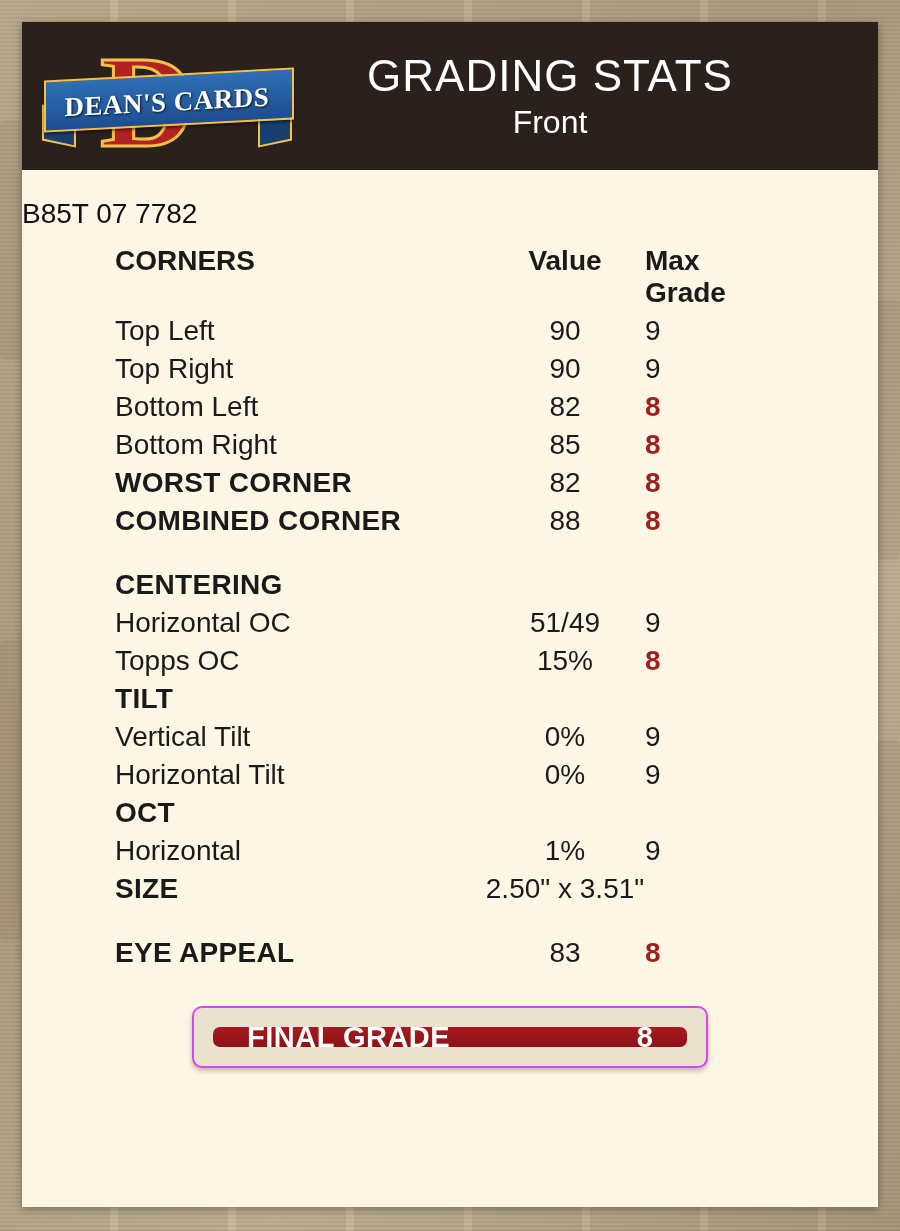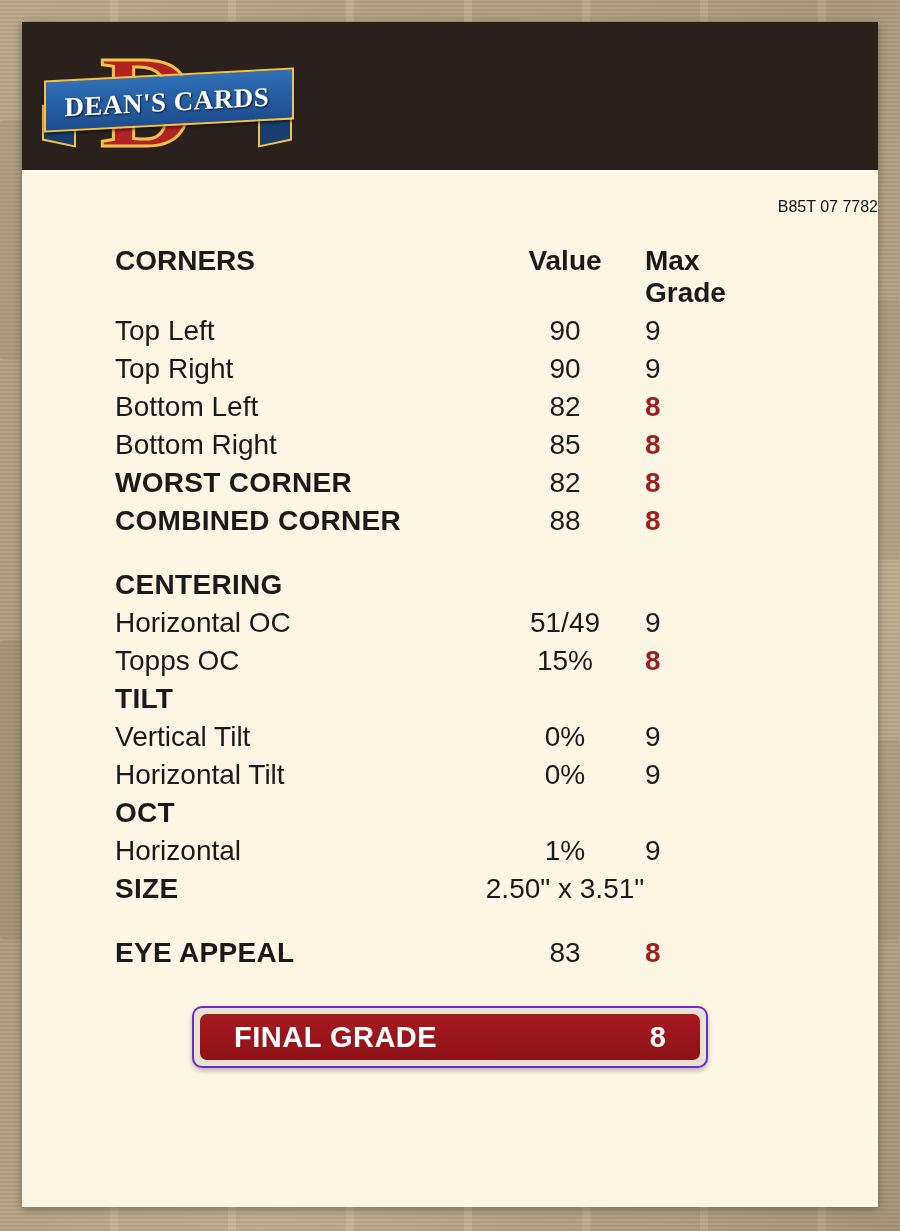--- a/index.html
+++ b/index.html
@@ -126,24 +126,24 @@
     padding: 28px 0 0 0;
   }
   .card-title {
     text-align: center;
     font-size: 25px;
     font-weight: bold;
     color: #111111;
     margin-bottom: 8px;
   }
   .card-sub {
-    text-align: right;
-    font-size: 16px;
+    text-align: left;
+    font-size: 28px;
     color: #111111;
-    margin-bottom: 26px;
+    margin-bottom: 12px;
   }
 
   table.stats {
     margin: 0 auto;
     border-collapse: collapse;
     width: 670px;
     color: #1a1a1a;
   }
   table.stats td {
     font-size: 28px;
@@ -161,24 +161,24 @@
   .grade-high { color: #1a1a1a; }
   .spacer td { height: 20px; padding: 0; }
   .size-value { text-align: center; }
 
   
   .final-wrap {
     margin: 34px auto 0 auto;
     width: 516px;
     height: 62px;
     background: #e9e2cf;
-    border: 2px solid #6d28d9;
+    border: 2px solid #d946ef;
     border-radius: 10px;
     box-shadow: 0 3px 5px rgba(0,0,0,0.25);
-    padding: 6px;
+    padding: 19px;
     box-sizing: border-box;
   }
   .final-bar {
     width: 100%;
     height: 100%;
     background: linear-gradient(180deg, #a8191f 0%, #8d1318 100%);
     border-radius: 7px;
     display: flex;
     align-items: center;
     justify-content: space-between;
@@ -202,20 +202,24 @@
   <div class="card">
 
     <div class="header">
       <div class="logo">
         <div class="bigD">D</div>
         <div class="tail-left"></div>
         <div class="tail-right"></div>
         <div class="ribbon"></div>
         <div class="ribbon-text">DEAN'S CARDS</div>
       </div>
+      <div class="header-titles">
+        <div class="header-title">GRADING STATS</div>
+        <div class="header-subtitle">Front</div>
+      </div>
     </div>
 
     <div class="content">
       <div class="card-sub">B85T 07 7782</div>
 
       <table class="stats">
         <tbody id="stats-body">
           <tr class="hdr">
             <td class="col-label">CORNERS</td>
             <td class="col-value">Value</td>

